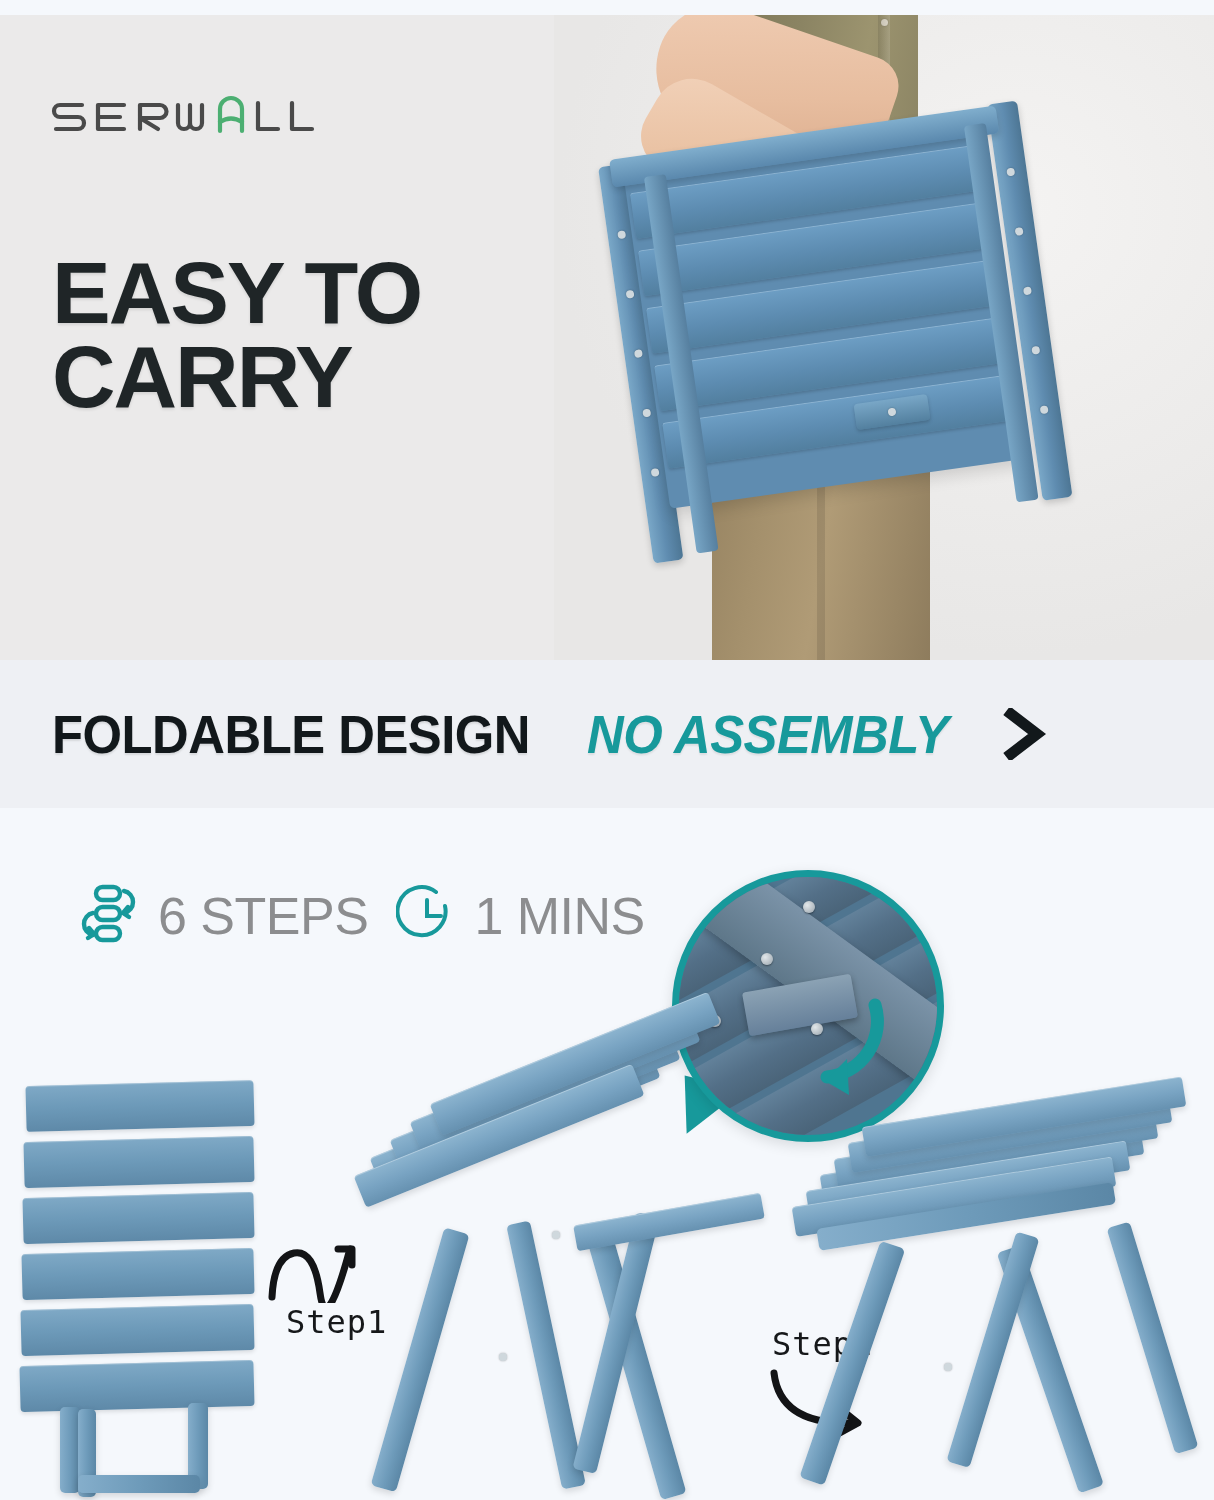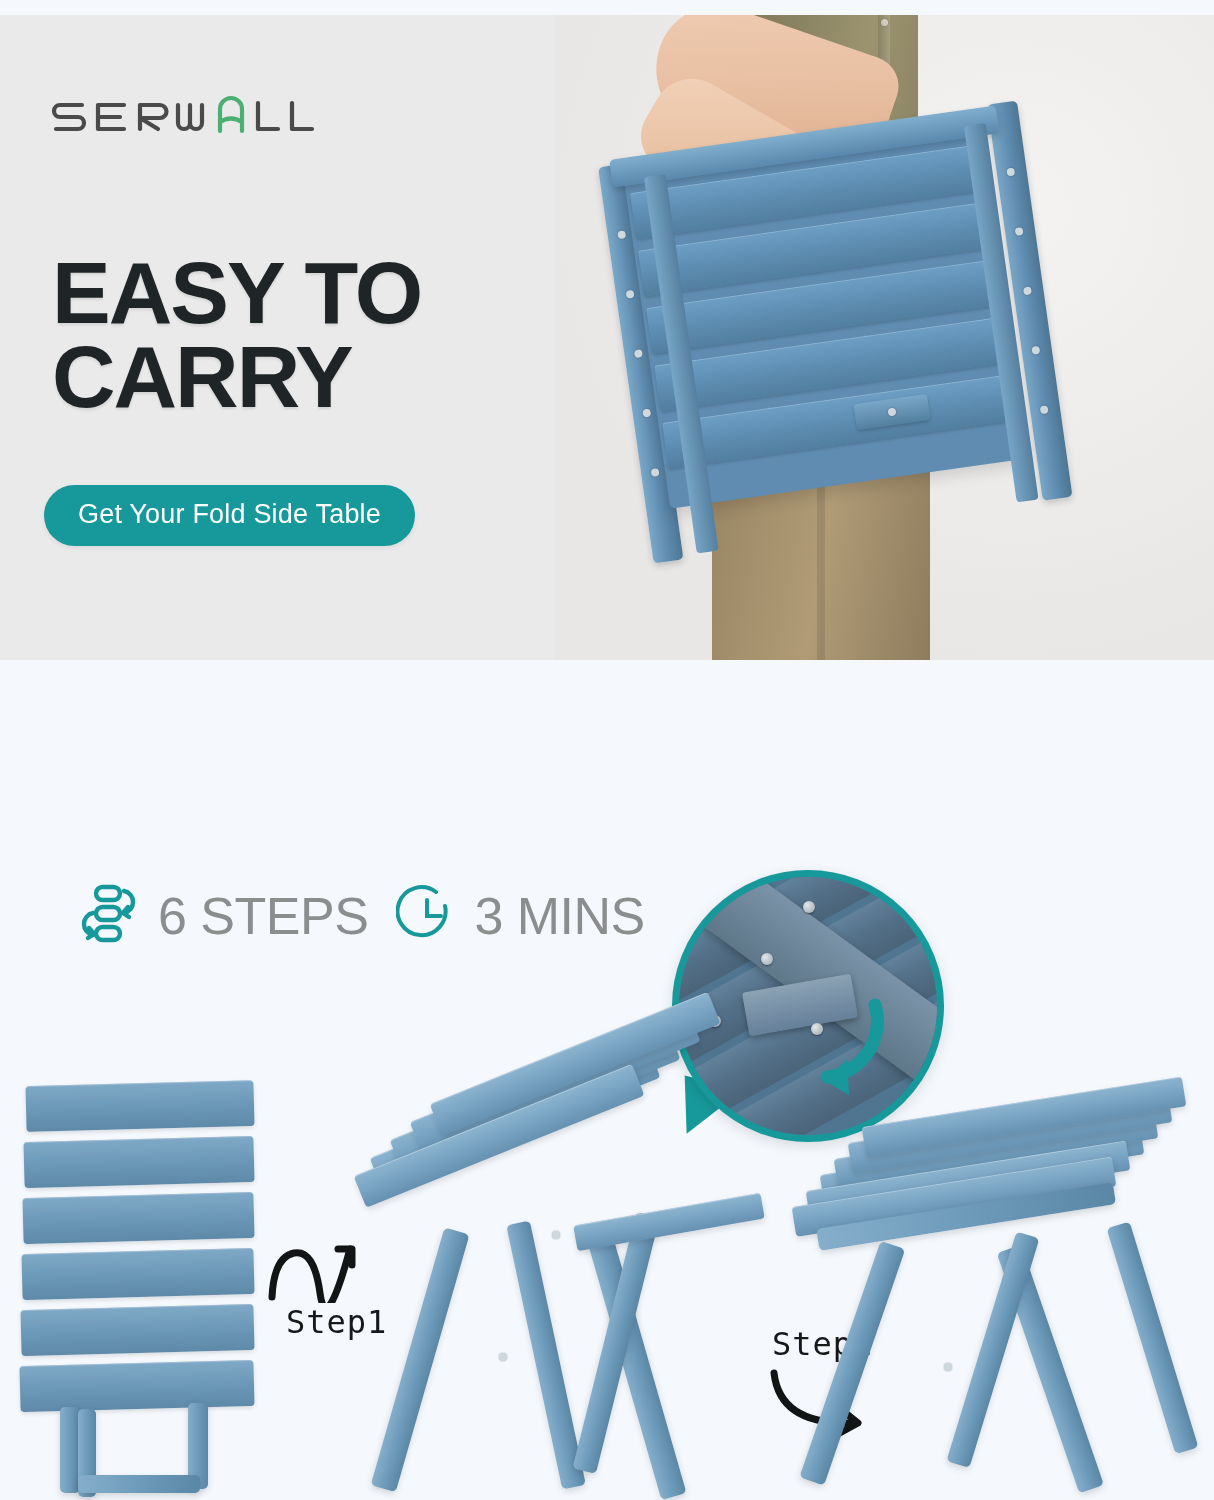--- a/index.html
+++ b/index.html
@@ -261,21 +261,20 @@
           <path d="M248 14 v26 h20"></path>
         </g>
       </svg>
     </div>
 
     <h1 class="headline">
       <span>EASY TO</span>
       <span class="l2">CARRY</span>
     </h1>
 
-    <a class="cta-pill">Get Your Fold Side Table</a>
 
     <div class="hero-photo">
       <div class="torso">
         <div class="placket-btn" style="top:34px"></div>
         <div class="placket-btn" style="top:104px"></div>
         <div class="placket-btn" style="top:174px"></div>
         <div class="placket-btn" style="top:244px"></div>
       </div>
       <div class="pants"></div>
       <div class="arm"></div>
@@ -309,20 +308,31 @@
         <div class="rivet" style="left:28px;  top:336px"></div>
         <div class="rivet" style="left:422px; top:88px"></div>
         <div class="rivet" style="left:422px; top:148px"></div>
         <div class="rivet" style="left:422px; top:208px"></div>
         <div class="rivet" style="left:422px; top:268px"></div>
         <div class="rivet" style="left:422px; top:328px"></div>
       </div>
     </div>
   </section>
 
+  <section class="banner">
+    <div class="banner-inner">
+      <span class="banner-title">FOLDABLE DESIGN</span>
+      <span class="banner-accent">NO ASSEMBLY</span>
+      <span class="banner-chevron">
+        <svg width="46" height="52" viewBox="0 0 46 52">
+          <path d="M8 6 L34 26 L8 46" fill="none" stroke="#12181b" stroke-width="11" stroke-linecap="square" stroke-linejoin="miter"></path>
+        </svg>
+      </span>
+    </div>
+  </section>
 
   <section class="steps-sec"></section>
 
   <div class="meta-row">
 
     <div class="meta-item">
       <span>
         <svg width="66" height="66" viewBox="0 0 66 66">
           <g fill="none" stroke="#17999b" stroke-width="4.4" stroke-linecap="round">
             <rect x="20" y="6" width="24" height="13" rx="6.5"></rect>
@@ -340,21 +350,21 @@
 
     <div class="meta-item">
       <span>
         <svg width="62" height="62" viewBox="0 0 62 62">
           <g fill="none" stroke="#17999b" stroke-width="4" stroke-linecap="round">
             <path d="M40 9 A24 24 0 1 0 49 23"></path>
             <path d="M31 17 V33 H45"></path>
           </g>
         </svg>
       </span>
-      <span class="meta-text">3 MINS</span>
+      <span class="meta-text">1 MINS</span>
     </div>
   </div>
 
   <div class="callout">
     <div class="callout-tail"></div>
     <div class="callout-circle">
       <div class="co-plank" style="top:-10px; transform:rotate(-29deg);"></div>
       <div class="co-plank" style="top:58px;  transform:rotate(-29deg);"></div>
       <div class="co-plank" style="top:126px; transform:rotate(-29deg);"></div>
       <div class="co-plank" style="top:194px; transform:rotate(-29deg);"></div>

